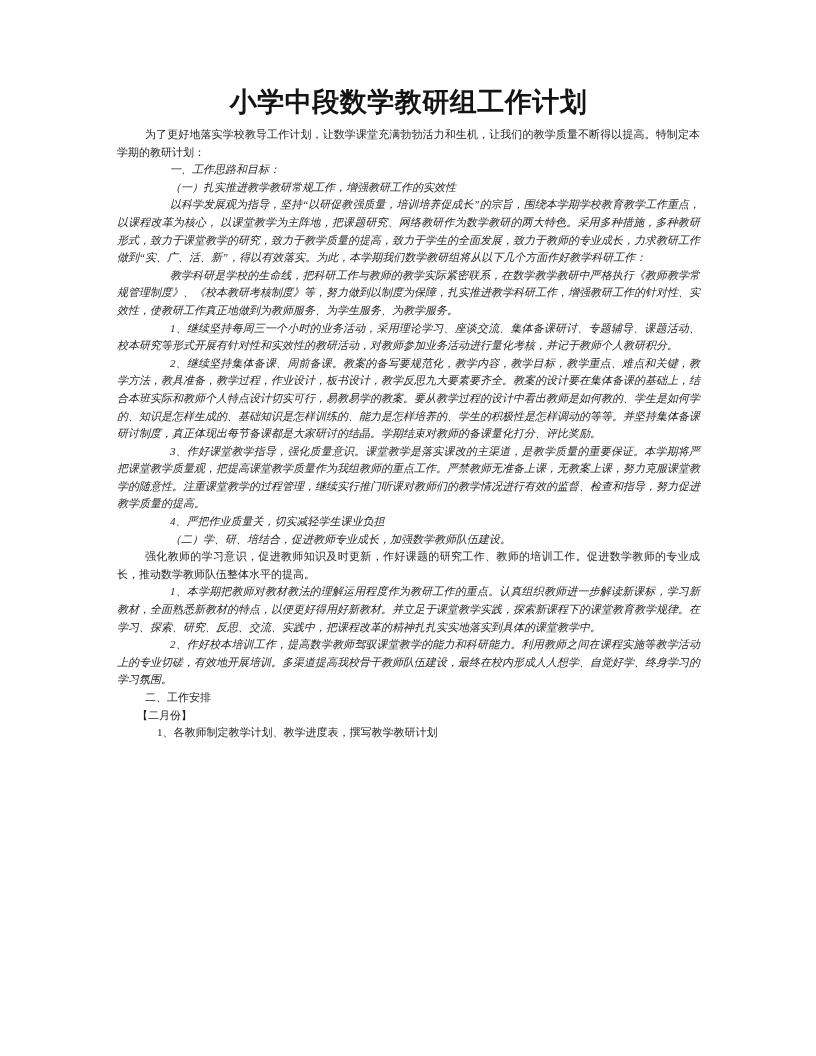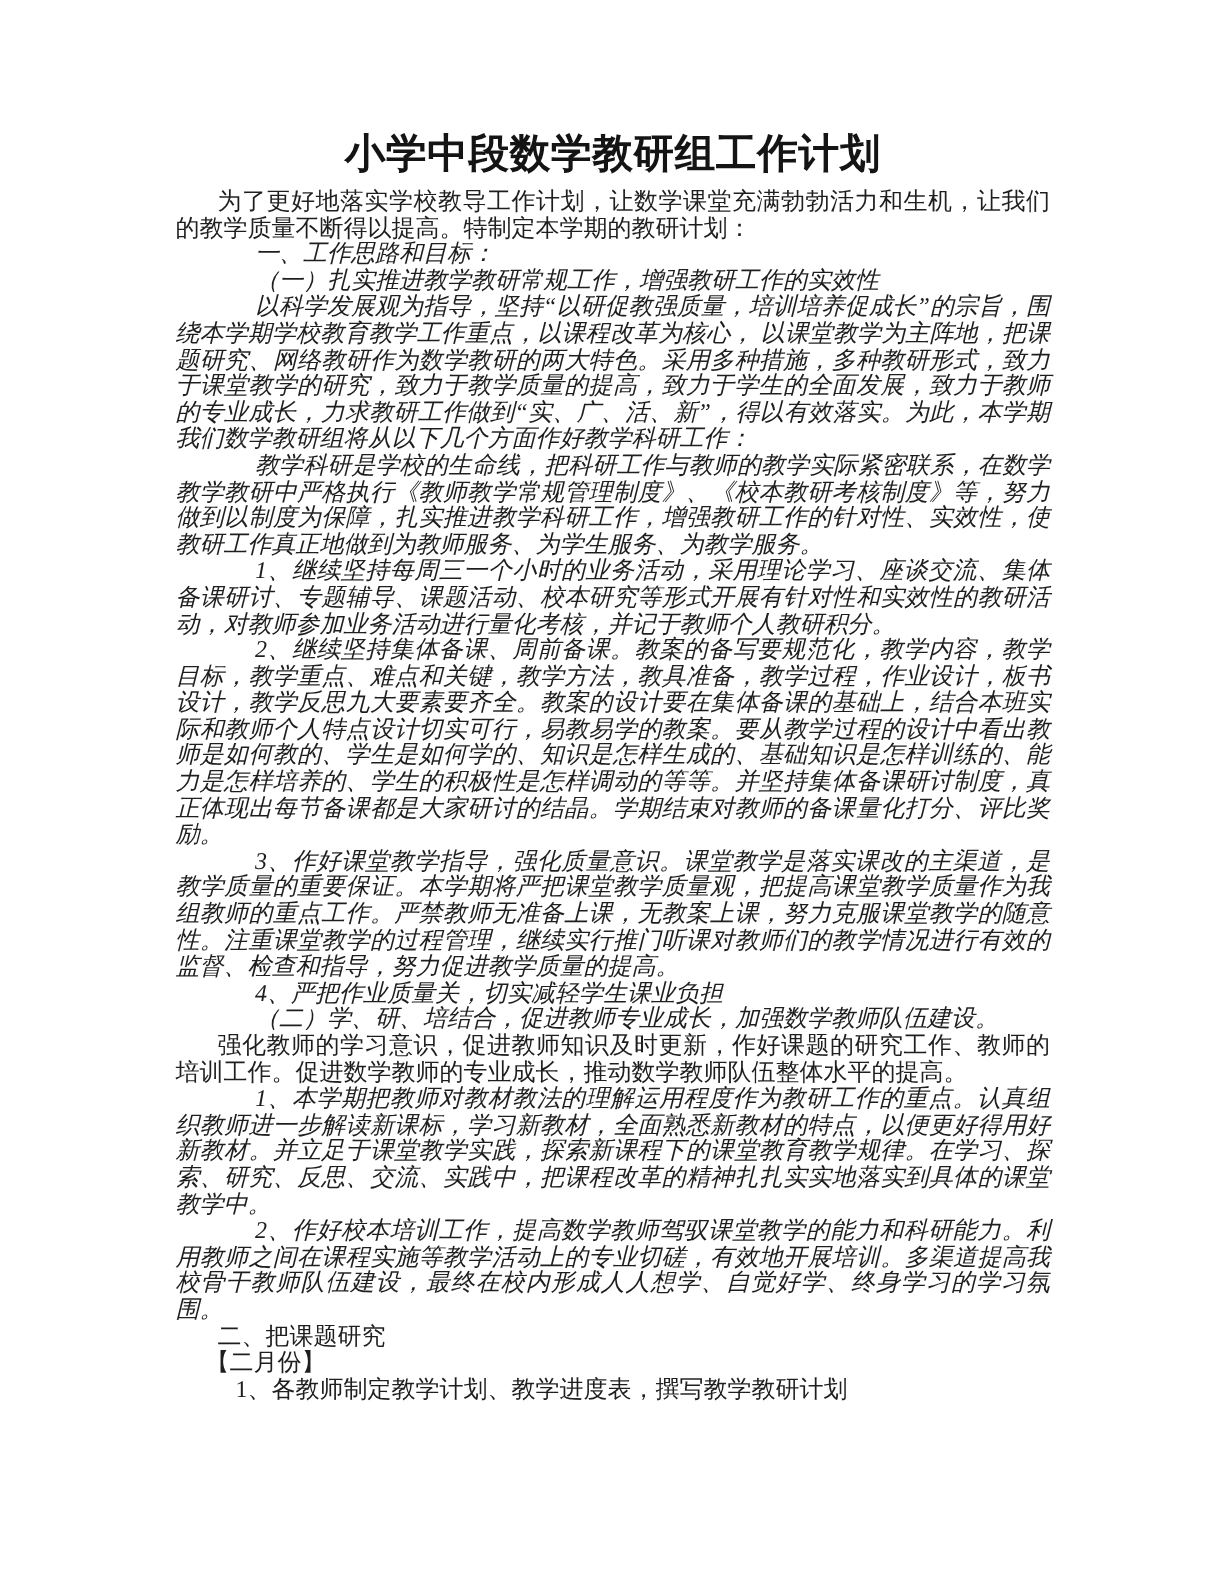--- a/index.html
+++ b/index.html
@@ -27,21 +27,21 @@
     font-size: 27px;
     line-height: 33px;
     font-weight: bold;
     text-align: center;
     letter-spacing: 0.5px;
     color: #141414;
   }
   .doc-body p.para {
     margin: 0;
     padding: 0;
-    font-size: 16px;
+    font-size: 11px;
     line-height: 17.6px;
     text-align: justify;
     word-break: break-all;
     color: #1e1e1e;
   }
   
   .ind-20 { text-indent: 20px; }
   .ind-28 { text-indent: 28px; }
   .ind-40 { text-indent: 40px; }
   .ind-53 { text-indent: 53px; font-style: italic; }
@@ -58,17 +58,17 @@
       <p class="para ind-53">以科学发展观为指导，坚持“以研促教强质量，培训培养促成长”的宗旨，围绕本学期学校教育教学工作重点，以课程改革为核心， 以课堂教学为主阵地，把课题研究、网络教研作为数学教研的两大特色。采用多种措施，多种教研形式，致力于课堂教学的研究，致力于教学质量的提高，致力于学生的全面发展，致力于教师的专业成长，力求教研工作做到“实、广、活、新”，得以有效落实。为此，本学期我们数学教研组将从以下几个方面作好教学科研工作：</p>
       <p class="para ind-53">教学科研是学校的生命线，把科研工作与教师的教学实际紧密联系，在数学教学教研中严格执行《教师教学常规管理制度》、《校本教研考核制度》等，努力做到以制度为保障，扎实推进教学科研工作，增强教研工作的针对性、实效性，使教研工作真正地做到为教师服务、为学生服务、为教学服务。</p>
       <p class="para ind-53">1、继续坚持每周三一个小时的业务活动，采用理论学习、座谈交流、集体备课研讨、专题辅导、课题活动、校本研究等形式开展有针对性和实效性的教研活动，对教师参加业务活动进行量化考核，并记于教师个人教研积分。</p>
       <p class="para ind-53">2、继续坚持集体备课、周前备课。教案的备写要规范化，教学内容，教学目标，教学重点、难点和关键，教学方法，教具准备，教学过程，作业设计，板书设计，教学反思九大要素要齐全。教案的设计要在集体备课的基础上，结合本班实际和教师个人特点设计切实可行，易教易学的教案。要从教学过程的设计中看出教师是如何教的、学生是如何学的、知识是怎样生成的、基础知识是怎样训练的、能力是怎样培养的、学生的积极性是怎样调动的等等。并坚持集体备课研讨制度，真正体现出每节备课都是大家研讨的结晶。学期结束对教师的备课量化打分、评比奖励。</p>
       <p class="para ind-53">3、作好课堂教学指导，强化质量意识。课堂教学是落实课改的主渠道，是教学质量的重要保证。本学期将严把课堂教学质量观，把提高课堂教学质量作为我组教师的重点工作。严禁教师无准备上课，无教案上课，努力克服课堂教学的随意性。注重课堂教学的过程管理，继续实行推门听课对教师们的教学情况进行有效的监督、检查和指导，努力促进教学质量的提高。</p>
       <p class="para ind-53">4、严把作业质量关，切实减轻学生课业负担</p>
       <p class="para ind-53">（二）学、研、培结合，促进教师专业成长，加强数学教师队伍建设。</p>
       <p class="para ind-28">强化教师的学习意识，促进教师知识及时更新，作好课题的研究工作、教师的培训工作。促进数学教师的专业成长，推动数学教师队伍整体水平的提高。</p>
       <p class="para ind-53">1、本学期把教师对教材教法的理解运用程度作为教研工作的重点。认真组织教师进一步解读新课标，学习新教材，全面熟悉新教材的特点，以便更好得用好新教材。并立足于课堂教学实践，探索新课程下的课堂教育教学规律。在学习、探索、研究、反思、交流、实践中，把课程改革的精神扎扎实实地落实到具体的课堂教学中。</p>
       <p class="para ind-53">2、作好校本培训工作，提高数学教师驾驭课堂教学的能力和科研能力。利用教师之间在课程实施等教学活动上的专业切磋，有效地开展培训。多渠道提高我校骨干教师队伍建设，最终在校内形成人人想学、自觉好学、终身学习的学习氛围。</p>
-      <p class="para ind-28">二、把课题研究</p>
+      <p class="para ind-28">二、工作安排</p>
       <p class="para ind-20">【二月份】</p>
       <p class="para ind-40">1、各教师制定教学计划、教学进度表，撰写教学教研计划</p>
     </div>
 </div>
 
 </body></html>

